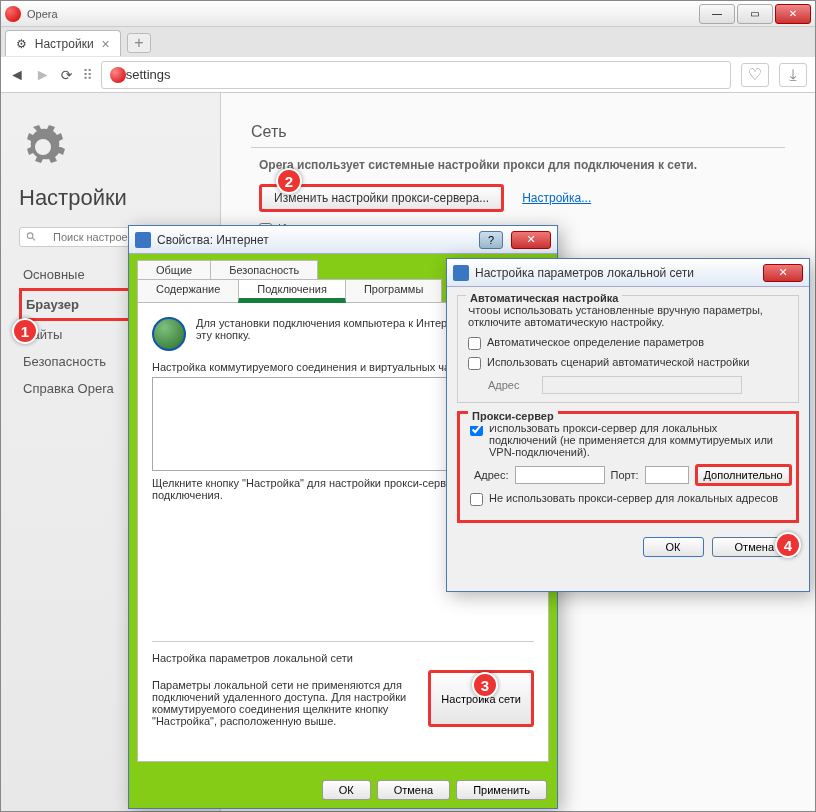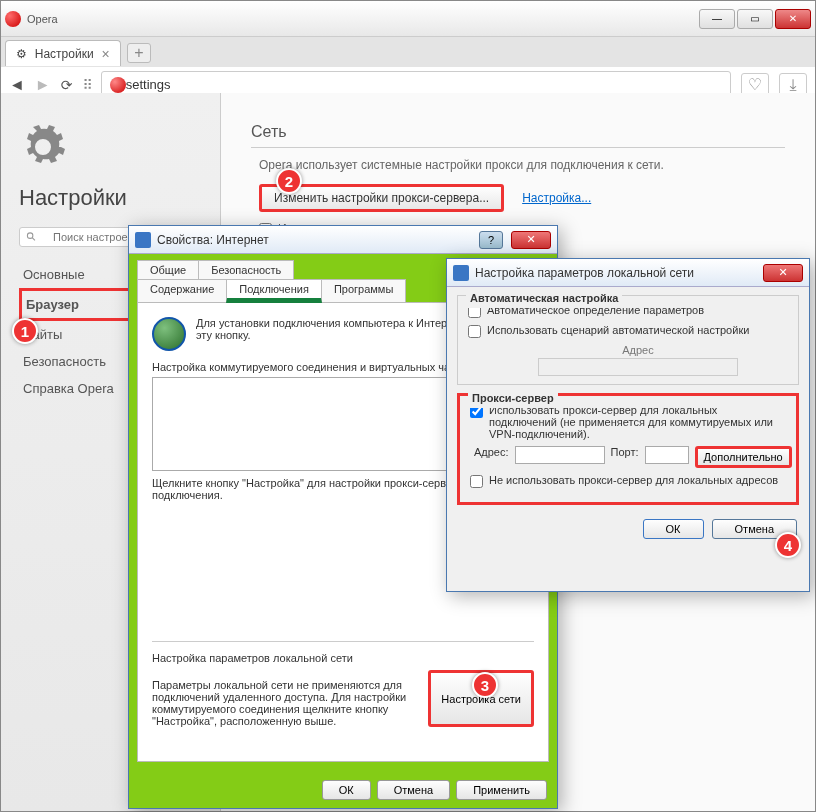--- a/index.html
+++ b/index.html
@@ -1,20 +1,20 @@
 <!DOCTYPE html>
 <html><head>
 <meta charset="utf-8">
 <style>
 * { box-sizing: border-box; margin: 0; padding: 0; font-family: "Segoe UI", Tahoma, sans-serif; }
 body { background: #fff; width: 816px; height: 812px; position: relative; overflow: hidden; }
 
 
 .opera-window { position: absolute; top: 0; left: 0; width: 816px; height: 812px; border: 1px solid #888; background: #f0f0f0; }
-.opera-titlebar { height: 36px; background: linear-gradient(#fff,#e8e8e8); display: flex; align-items: center; padding: 0 4px; border-bottom: 1px solid #ccc; }
+.opera-titlebar { height: 26px; background: linear-gradient(#fff,#e8e8e8); display: flex; align-items: center; padding: 0 4px; border-bottom: 1px solid #ccc; }
 .opera-titlebar .logo { width: 16px; height: 16px; border-radius: 50%; background: radial-gradient(circle at 30% 30%, #ff6b6b, #c00); margin-right: 6px; }
 .opera-titlebar .title { font-size: 11px; color: #555; flex: 1; }
 .win-controls { display: flex; gap: 0; }
 .win-btn { width: 36px; height: 20px; border: 1px solid #aaa; background: linear-gradient(#f8f8f8,#e0e0e0); display: flex; align-items: center; justify-content: center; font-size: 10px; border-radius: 3px; margin-left: 2px; }
 .win-btn.close { background: linear-gradient(#e88,#c33); color: #fff; border-color: #a00; }
 
 .opera-tabbar { height: 30px; background: #e4e4e4; display: flex; align-items: center; padding: 2px 4px 0; }
 .opera-tab { background: #fff; border: 1px solid #bbb; border-bottom: none; border-radius: 4px 4px 0 0; padding: 4px 10px; display: flex; align-items: center; gap: 8px; font-size: 12px; color: #444; height: 26px; }
 .opera-tab .tab-close { color: #888; cursor: pointer; font-size: 14px; line-height: 1; }
 .new-tab { margin-left: 6px; width: 24px; height: 20px; border: 1px solid #bbb; border-radius: 3px; display: flex; align-items: center; justify-content: center; color: #888; background: #eee; }
@@ -33,41 +33,41 @@
 .sidebar { width: 220px; background: linear-gradient(#f0f0f0,#e8e8e8); border-right: 1px solid #ccc; padding: 30px 18px; }
 .gear-large { width: 48px; height: 48px; margin-bottom: 10px; }
 .sidebar h1 { font-size: 22px; font-weight: 300; color: #444; margin-bottom: 16px; }
 .search-box { display: flex; align-items: center; border: 1px solid #ccc; border-radius: 3px; padding: 3px 6px; background: #fff; margin-bottom: 14px; gap: 16px; }
 .search-box input { border: none; outline: none; flex: 1; font-size: 11px; color: #999; }
 .side-item { padding: 6px 4px; font-size: 13px; color: #555; cursor: pointer; }
 .side-item.active { border: 3px solid #e33; font-weight: 600; }
 
 .main-area { flex: 1; padding: 30px 30px; }
 .section-title { font-size: 16px; color: #555; margin-bottom: 10px; border-bottom: 1px solid #ccc; padding-bottom: 6px; }
-.section-desc { font-size: 12px; color: #666; margin-bottom: 12px; margin-left: 8px; }
+.section-desc { font-size: 12px; color: #666; margin-bottom: 12px; margin-left: 8px; font-weight: bold; }
 .proxy-btn-row { display: flex; align-items: center; gap: 18px; margin-left: 8px; margin-bottom: 10px; }
 .opera-button { border: 1px solid #aaa; background: linear-gradient(#fefefe,#e8e8e8); padding: 4px 12px; font-size: 12px; border-radius: 3px; color: #333; cursor: pointer; }
 .opera-button.highlight { border: 3px solid #e33; }
 .link { color: #06c; text-decoration: underline; font-size: 12px; cursor: pointer; }
 .check-row { display: flex; align-items: center; gap: 6px; font-size: 12px; color: #555; margin-left: 8px; }
 
 
 .callout { position: absolute; width: 26px; height: 26px; border-radius: 50%; background: #e33; color: #fff; display: flex; align-items: center; justify-content: center; font-weight: bold; font-size: 15px; border: 2px solid #fff; box-shadow: 0 0 4px rgba(0,0,0,.4); z-index: 1000; }
 
 
 .inet-dialog { position: absolute; top: 225px; left: 128px; width: 430px; height: 584px; border: 1px solid #4a78b0; background: #84cc16; box-shadow: 4px 4px 18px rgba(0,0,0,.3); z-index: 200; }
 .dlg-titlebar { height: 28px; background: linear-gradient(#fff,#e0eaf6); display: flex; align-items: center; padding: 0 6px; gap: 6px; border-bottom: 1px solid #aac; }
 .dlg-titlebar .icon { width: 16px; height: 16px; background: #3a76c4; border-radius: 2px; position: relative; }
 .dlg-titlebar .title { font-size: 12px; color: #333; flex: 1; }
 .dlg-help { width: 24px; height: 18px; background: linear-gradient(#cde,#9bc); border: 1px solid #579; border-radius: 3px; display: flex; align-items: center; justify-content: center; font-size: 11px; margin-right: 2px; }
 .dlg-close { width: 40px; height: 18px; background: linear-gradient(#e77,#c33); border: 1px solid #a00; border-radius: 3px; color: #fff; display: flex; align-items: center; justify-content: center; font-size: 11px; }
 
 .tabs-container { padding: 6px 8px 0; }
 .tab-row { display: flex; }
-.tab-row .tab { border: 1px solid #bbb; border-bottom: none; padding: 3px 12px; font-size: 11px; background: #f8f8f8; color: #333; margin-right: -1px; cursor: pointer; }
+.tab-row .tab { border: 1px solid #bbb; border-bottom: none; padding: 3px 18px; font-size: 11px; background: #f8f8f8; color: #333; margin-right: -1px; cursor: pointer; }
 .tab-row .tab.active { background: #fff; position: relative; z-index: 2; border-bottom: 5px solid #15803d; margin-bottom: -1px; }
 .tab-panel { border: 1px solid #bbb; background: #fff; padding: 14px 14px; min-height: 460px; }
 
 .conn-row { display: flex; gap: 10px; align-items: flex-start; margin-bottom: 10px; }
 .globe-icon { width: 34px; height: 34px; border-radius: 50%; background: radial-gradient(circle at 35% 30%, #7ec07e, #2a6e2a); border: 2px solid #15a; flex-shrink: 0; }
 .conn-text { font-size: 11px; color: #333; }
 
 .group-label { font-size: 11px; color: #333; margin: 10px 0 4px; }
 .dial-list { border: 1px solid #aaa; height: 94px; background: #fff; margin-bottom: 6px; }
 .dial-desc { font-size: 11px; color: #333; margin-bottom: 10px; }
@@ -82,24 +82,24 @@
 .dlg-buttons { position: absolute; bottom: 8px; right: 10px; display: flex; gap: 6px; }
 .dlg-buttons .btn { border: 1px solid #999; background: linear-gradient(#fefefe,#e6e6e6); padding: 3px 16px; font-size: 11px; border-radius: 3px; }
 
 
 .lan-dialog { position: absolute; top: 258px; left: 446px; width: 364px; height: 334px; border: 1px solid #4a78b0; background: #f0f0f0; box-shadow: 4px 4px 18px rgba(0,0,0,.3); z-index: 300; }
 .fs { border: 1px solid #ccc; margin: 8px 10px; padding: 8px 10px; position: relative; background: #f0f0f0; }
 .fs-legend { position: absolute; top: -8px; left: 8px; background: #f0f0f0; padding: 4px 4px; font-size: 11px; color: #333; font-weight: bold; }
 .fs-text { font-size: 11px; color: #333; margin-bottom: 8px; }
 .chk-line { display: flex; gap: 6px; align-items: flex-start; font-size: 11px; color: #333; margin-bottom: 6px; }
 .chk-line input { margin-top: 1px; }
-.addr-line { display: flex; align-items: center; gap: 2px; font-size: 11px; color: #777; margin-left: 20px; flex-direction: column; }
+.addr-line { display: flex; align-items: center; gap: 22px; font-size: 11px; color: #777; margin-left: 20px; }
 .addr-line input { border: 1px solid #ccc; height: 18px; padding: 0 4px; font-size: 11px; }
 .proxy-fs { border: 3px solid #e33; }
-.proxy-row { display: flex; align-items: flex-start; gap: 6px; font-size: 11px; color: #333; margin-left: 4px; }
+.proxy-row { display: flex; align-items: center; gap: 6px; font-size: 11px; color: #333; margin-left: 4px; }
 .proxy-row input[type=text] { border: 1px solid #aaa; height: 18px; padding: 0 4px; font-size: 11px; }
 .adv-btn { border: 1px solid #999; background: linear-gradient(#fefefe,#e6e6e6); padding: 2px 6px; font-size: 11px; border-radius: 3px; }
 .adv-btn.highlight { border: 3px solid #e33; }
 .lan-buttons { display: flex; gap: 8px; justify-content: flex-end; padding: 6px 12px 10px; }
 .lan-buttons .btn { border: 1px solid #579; background: linear-gradient(#fefefe,#e6e6e6); padding: 3px 22px; font-size: 11px; border-radius: 3px; }
 .lan-buttons .btn.ok { border: 1px solid #3a76c4; }
 .mag { width: 12px; height: 12px; }
 </style>
 </head>
 <body>
@@ -213,20 +213,21 @@
 </div>
 
 <div class="lan-dialog">
   <div class="dlg-titlebar">
     <div class="icon"></div>
     <div class="title">Настройка параметров локальной сети</div>
     <div class="dlg-close">✕</div>
   </div>
   <div class="fs">
     <div class="fs-legend">Автоматическая настройка</div>
+    <div class="fs-text">Чтобы использовать установленные вручную параметры, отключите автоматическую настройку.</div>
     <label class="chk-line">
       <input type="checkbox" style="">
       <span>Автоматическое определение параметров</span>
     </label>
     <label class="chk-line">
       <input type="checkbox" style="">
       <span>Использовать сценарий автоматической настройки</span>
     </label>
     <div class="addr-line">
       <span>Адрес</span>

